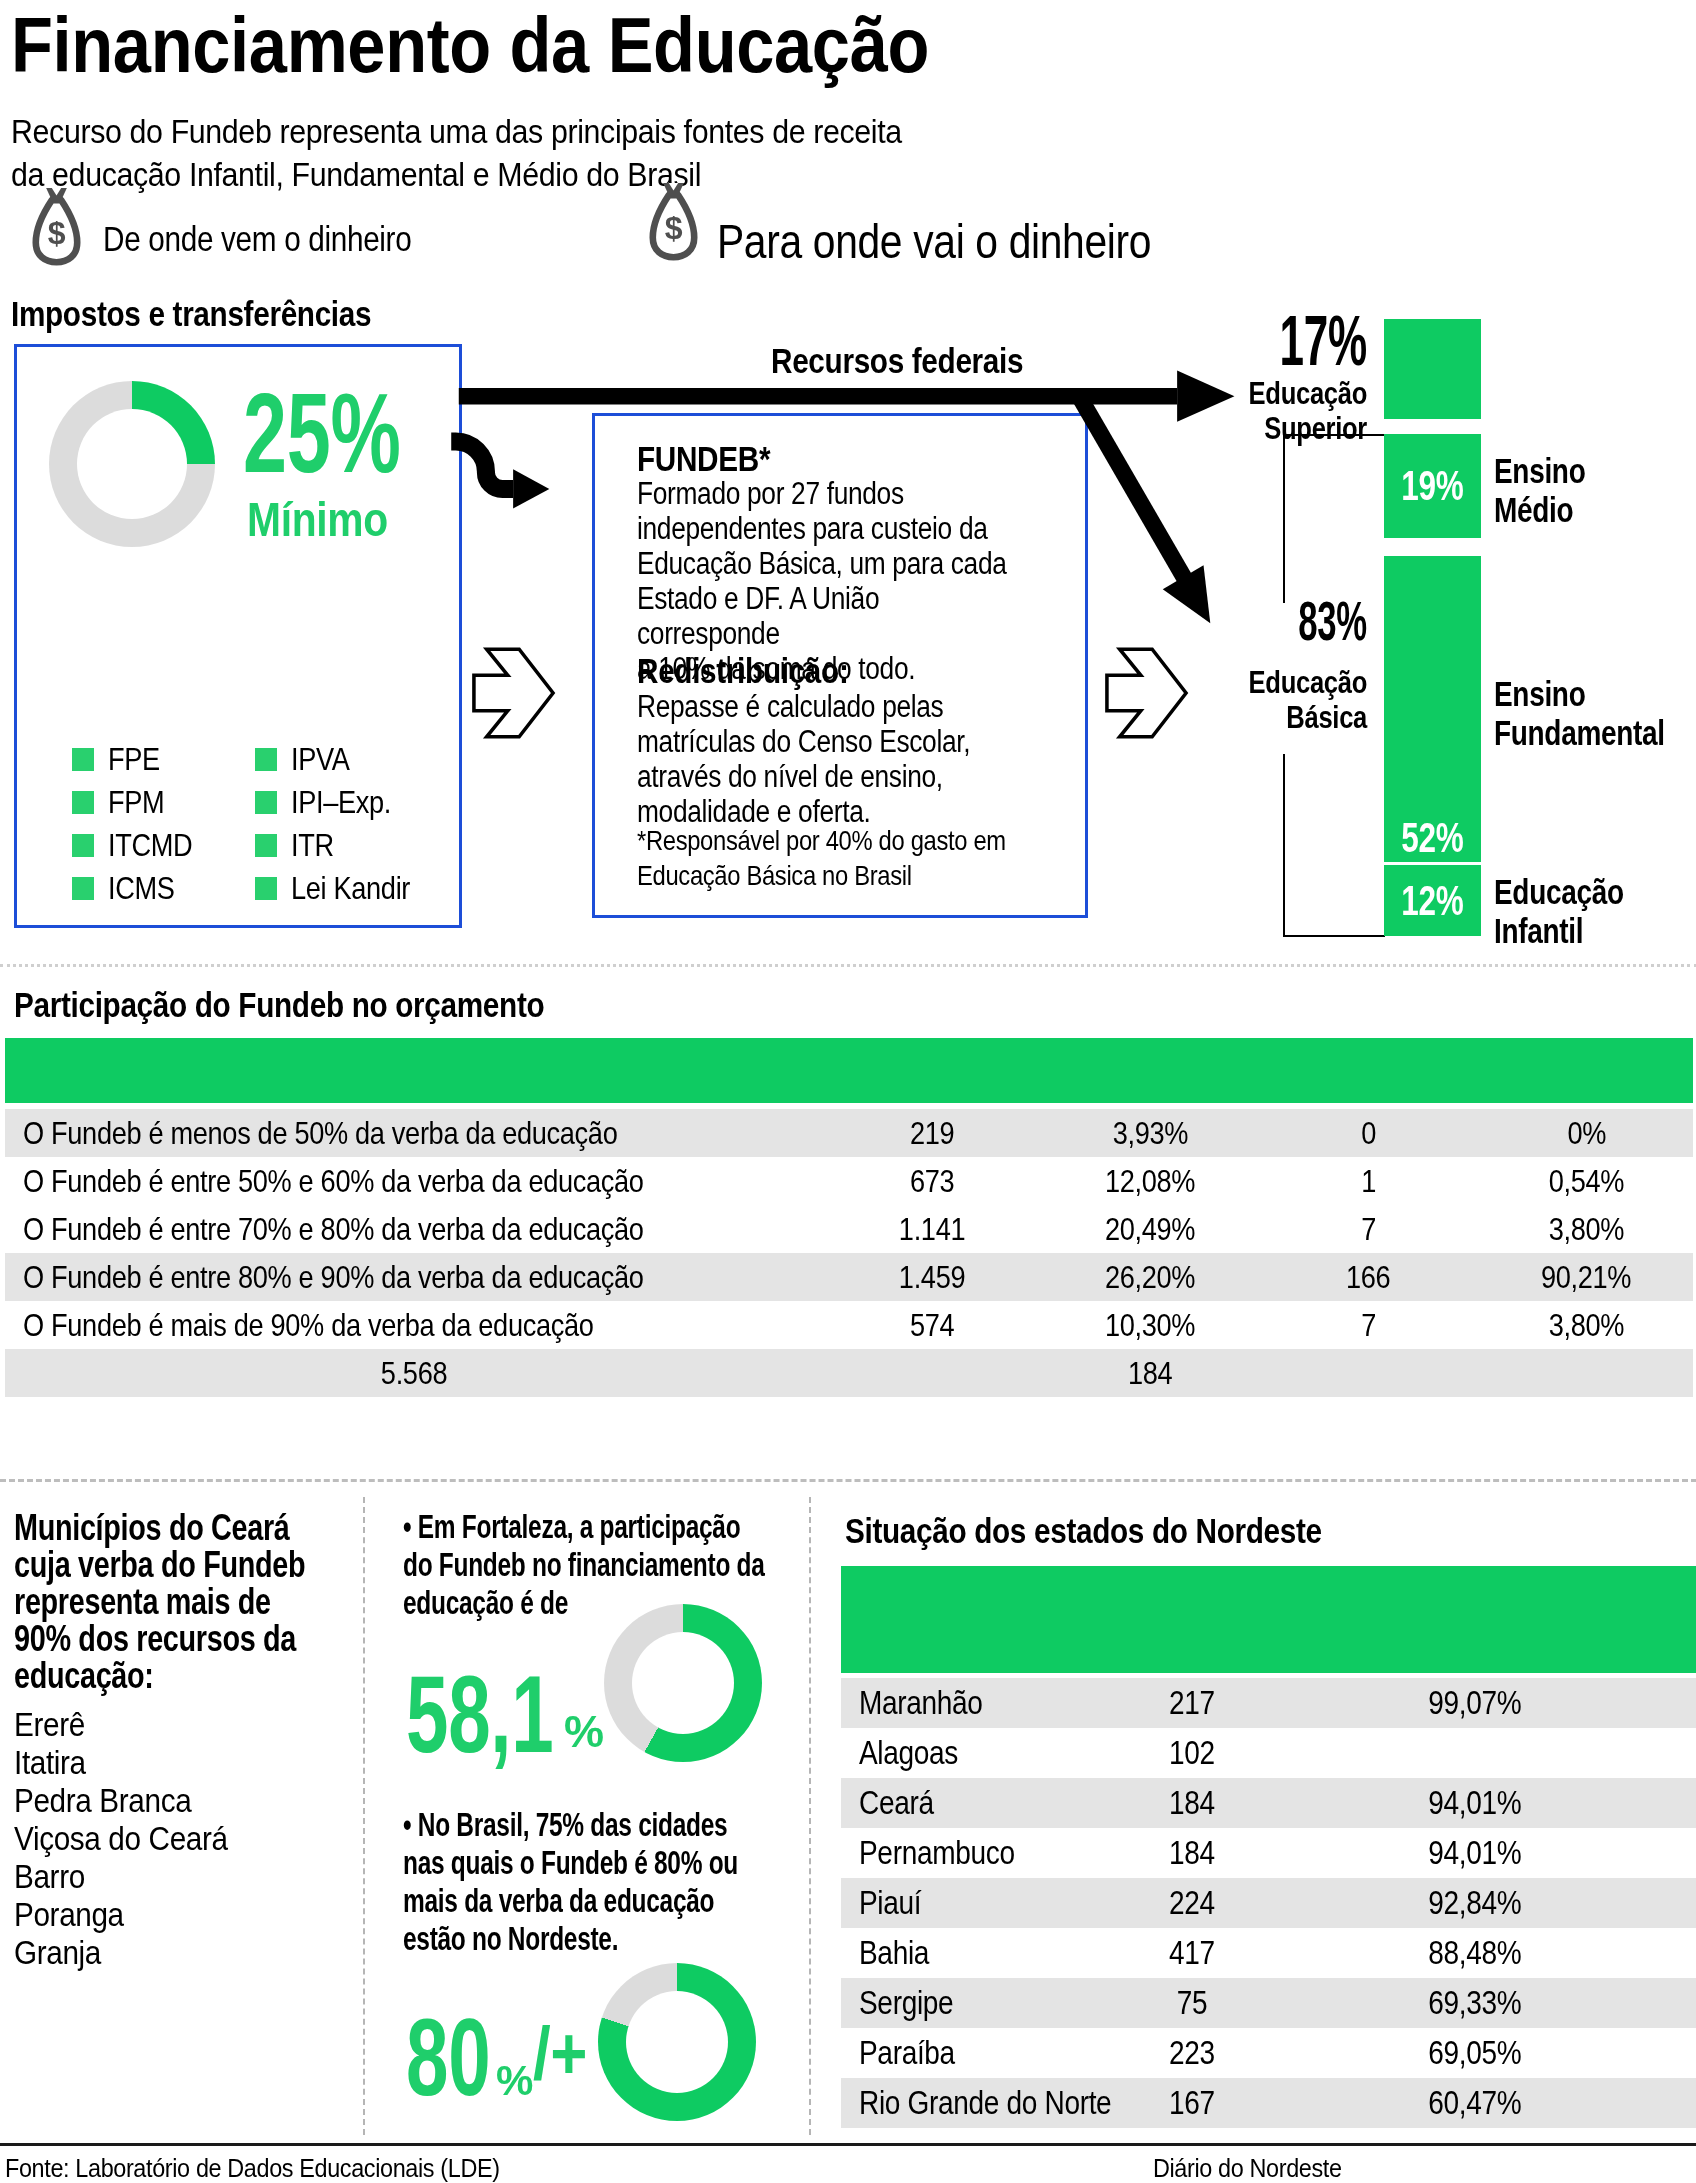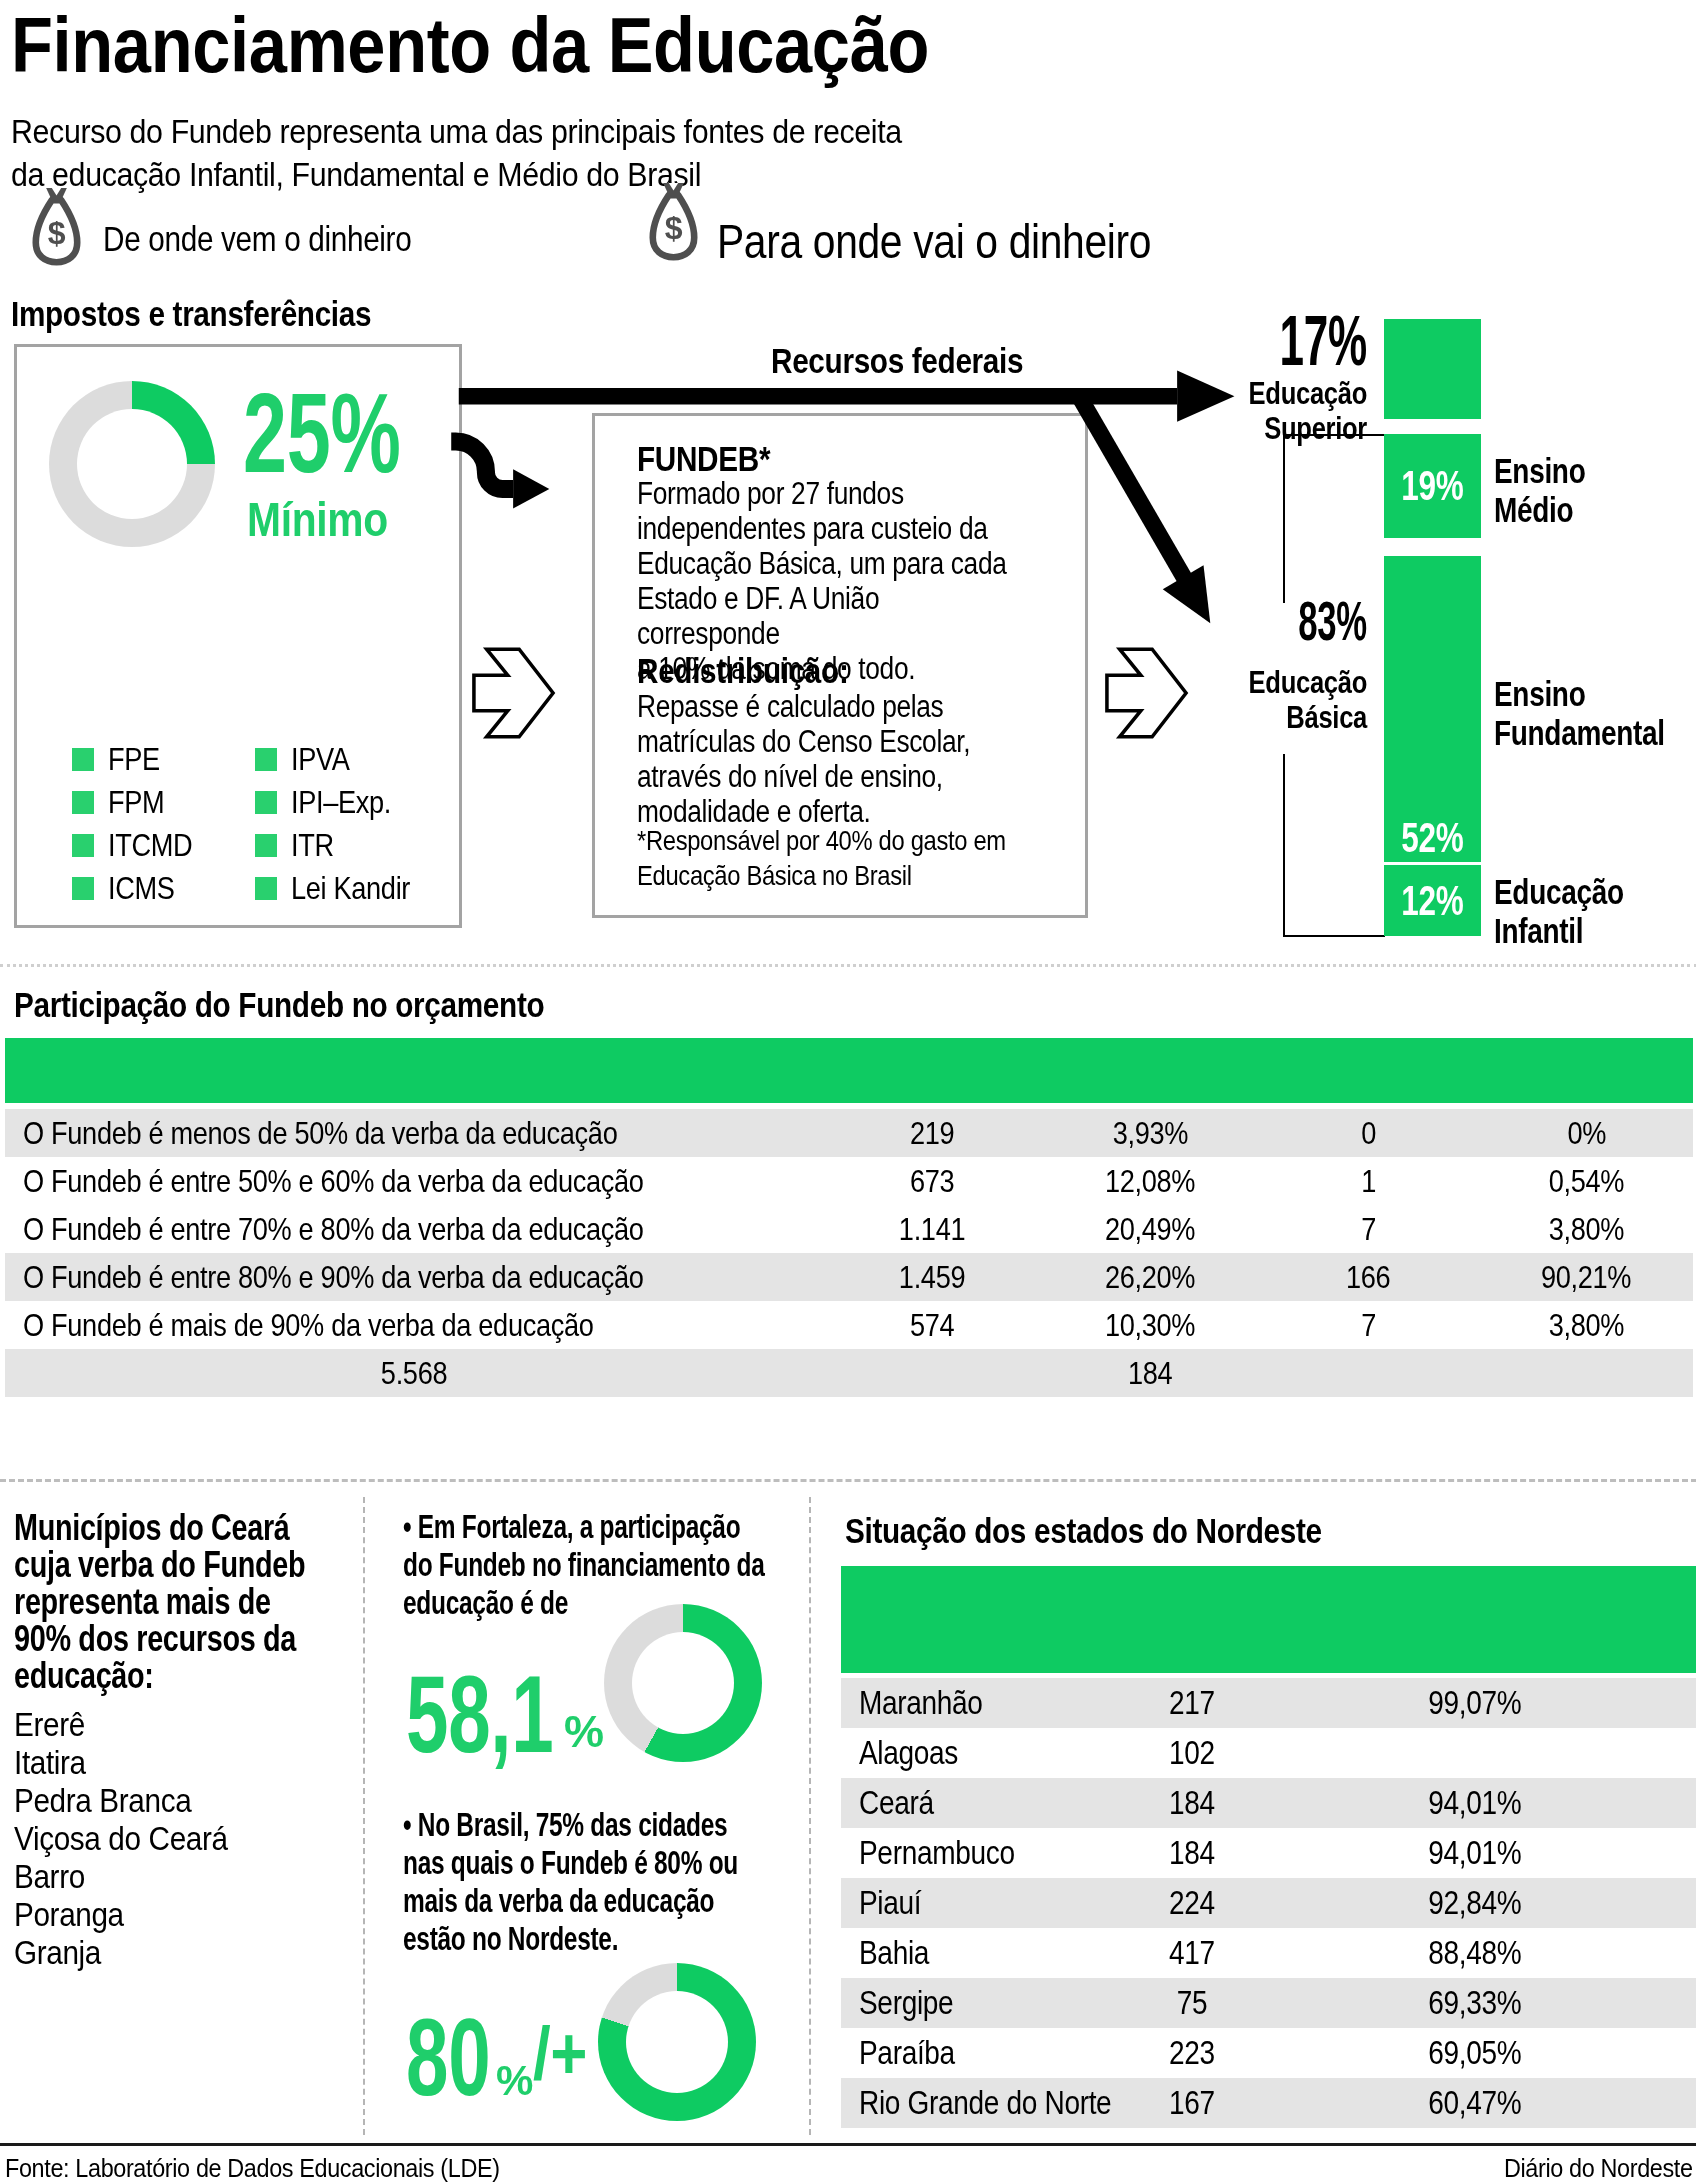--- a/index.html
+++ b/index.html
@@ -10,21 +10,21 @@
   .abs{position:absolute}
   .b{font-weight:bold}
   .pre{white-space:pre-line}
   .c62,.c70,.c72,.c75,.c78,.c80,.c85,.c88,.c90,.c92{display:inline-block;transform-origin:left top}
   .c62{transform:scaleX(.62)} .c70{transform:scaleX(.70)} .c72{transform:scaleX(.72)}
   .c75{transform:scaleX(.75)} .c80{transform:scaleX(.80)}
   .c85{transform:scaleX(.85)} .c88{transform:scaleX(.88)} .c90{transform:scaleX(.90)} .c92{transform:scaleX(.92)}
   .or{transform-origin:right top}
   .oc{transform-origin:center top}
   .green{color:var(--green_text)}
-  .box{position:absolute;background:#fff;border:3px solid #a3a3a3}
+  .box{position:absolute;background:#fff;border:3px solid #1d4ed8}
   .donut{position:absolute;border-radius:50%}
   .donut::after{content:"";position:absolute;inset:28px;border-radius:50%;background:#fff}
   .d220{width:166px;height:166px}
   .d210{width:158px;height:158px}
   .bar{position:absolute;left:1384px;width:97px;background:var(--green);display:flex;align-items:center;justify-content:center}
   .bv{color:#fff;font-weight:bold;font-size:42px}
   .sq{width:22.6px;height:22.6px;background:var(--sq_green);display:inline-block;flex:0 0 22.6px}
   .leg{position:absolute;display:flex;align-items:center;gap:13.6px;font-size:32px}
   .band{position:absolute;background:var(--green)}
   .row{display:grid;align-items:center}
@@ -367,16 +367,16 @@
     <div class="cell-c"><span class="c85 oc">167</span></div>
     <div class="cell-c"><span class="c85 oc">60,47%</span></div>
       <div></div>
   </div>
 </div>
 
 <div class="abs" style="left:0;top:2143px;width:1697px;height:3px;background:#1a1a1a"></div>
 <div class="abs" style="left:4.5px;top:2153px;font-size:26px">
   <span class="c90">Fonte: Laboratório de Dados Educacionais (LDE)</span>
 </div>
-<div class="abs" style="left:1132px;top:2153px;width:561px;text-align:right;font-size:26px">
+<div class="abs" style="left:1132px;top:2153px;width:561px;font-size:26px">
   <span class="c90 or">Diário do Nordeste</span>
 </div>
 
 
 </body></html>

